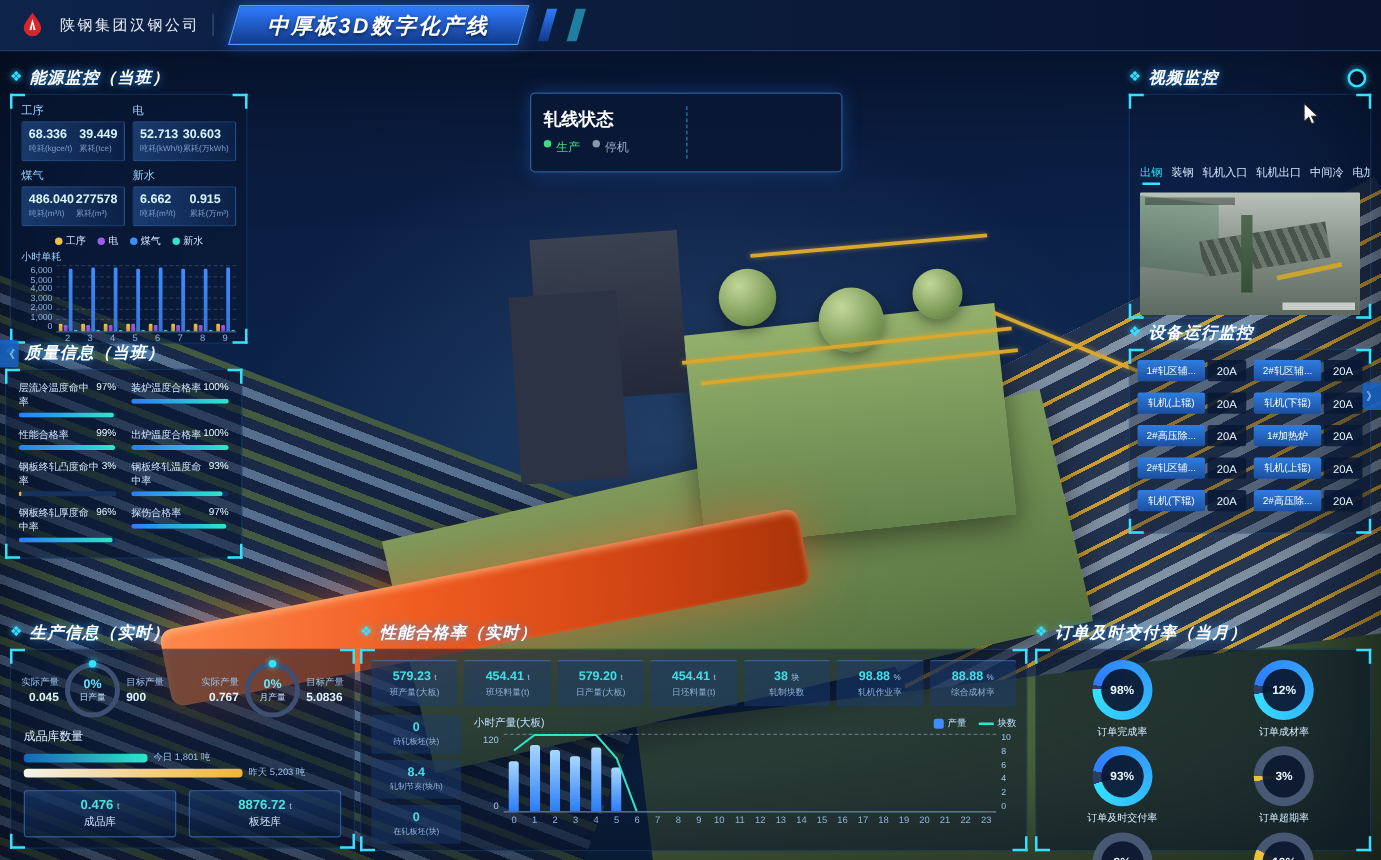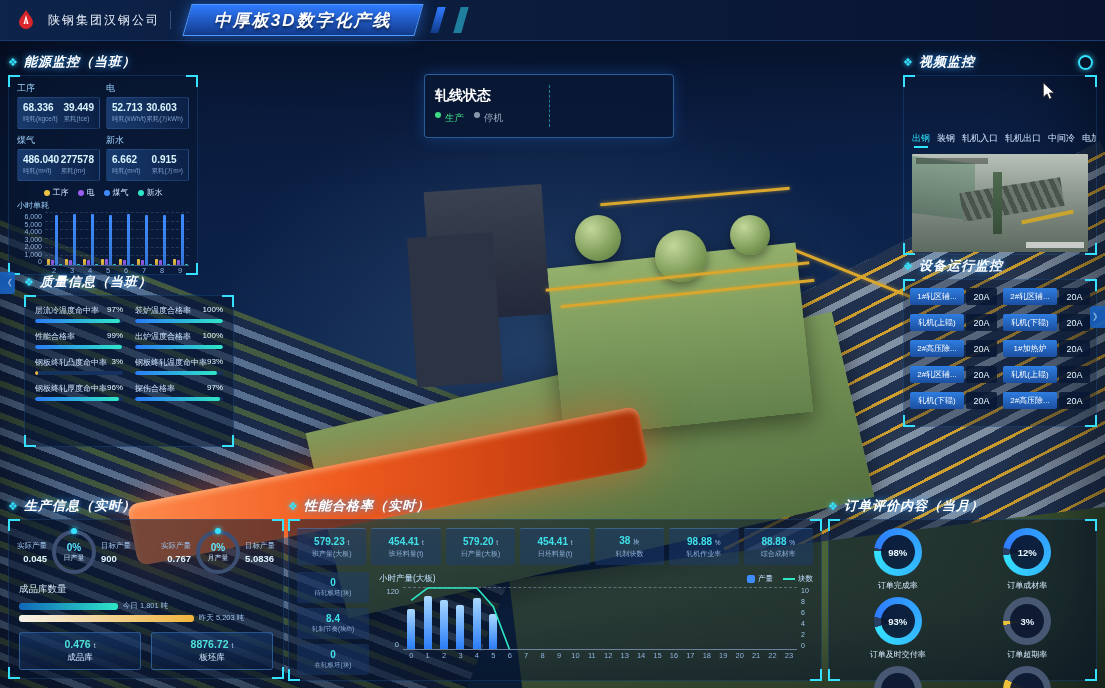--- a/index.html
+++ b/index.html
@@ -402,21 +402,21 @@
             <span>5</span>
             <span>6</span>
             <span>7</span>
             <span>8</span>
             <span>9</span>
           </div>
       </div>
     </div>
   </div>
 
-  <div class="panel" style="left:24px;top:274px;width:210px;">
+  <div class="panel" style="left:4px;top:274px;width:190px;">
     <div class="ptr">
       <span class="pico">❖</span>
       <span class="ptitle">质量信息（当班）</span>
     </div>
     <div class="frame" style="height:150px;">
       <div class="corners"></div>
       <div class="qgrid" id="quality-grid">
         <div class="q-item">
             <div class="q-top">
               <span>层流冷温度命中率</span>
@@ -813,21 +813,21 @@
               <span>23</span>
             </div>
         </div>
       </div>
     </div>
   </div>
 
   <div class="panel bpanel" style="left:828px;top:498px;width:269px;">
     <div class="ptr">
       <span class="pico">❖</span>
-      <span class="ptitle">订单评价内容（当月）</span>
+      <span class="ptitle">订单及时交付率（当月）</span>
     </div>
     <div class="frame" style="height:160px;">
       <div class="corners"></div>
       <div class="dgrid">
         <div class="dcell">
             <div class="donut">
               <div class="ring" style="background: conic-gradient(from -80deg, rgb(47, 123, 255) 0%, rgb(53, 225, 255) 98%, rgba(42, 64, 104, 0.9) 98%, rgba(42, 64, 104, 0.9) 100%);"></div>
               <div class="hole"></div>
               <div class="pct">98%</div>
             </div>

